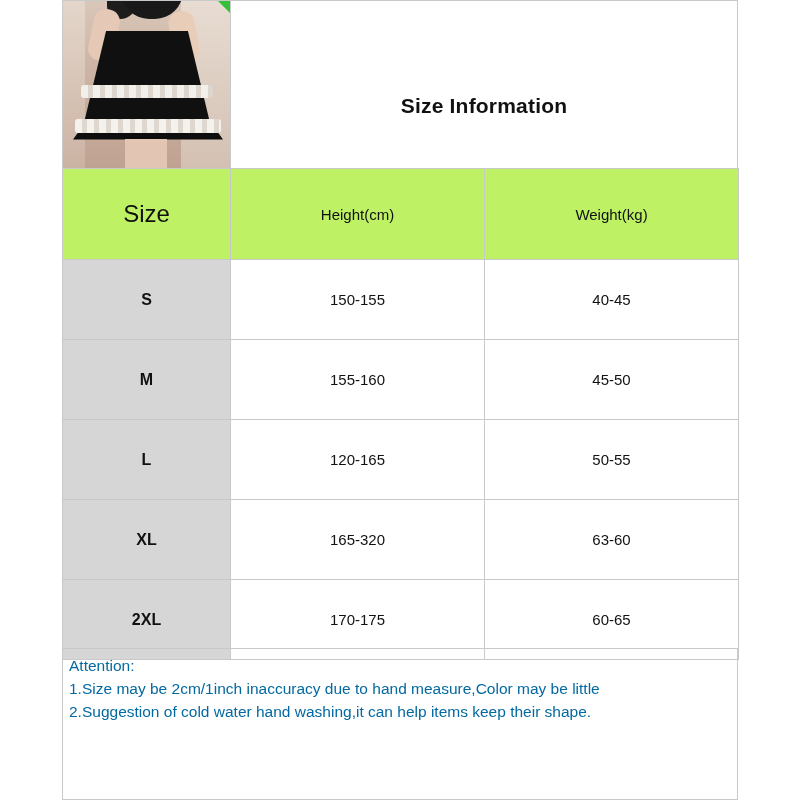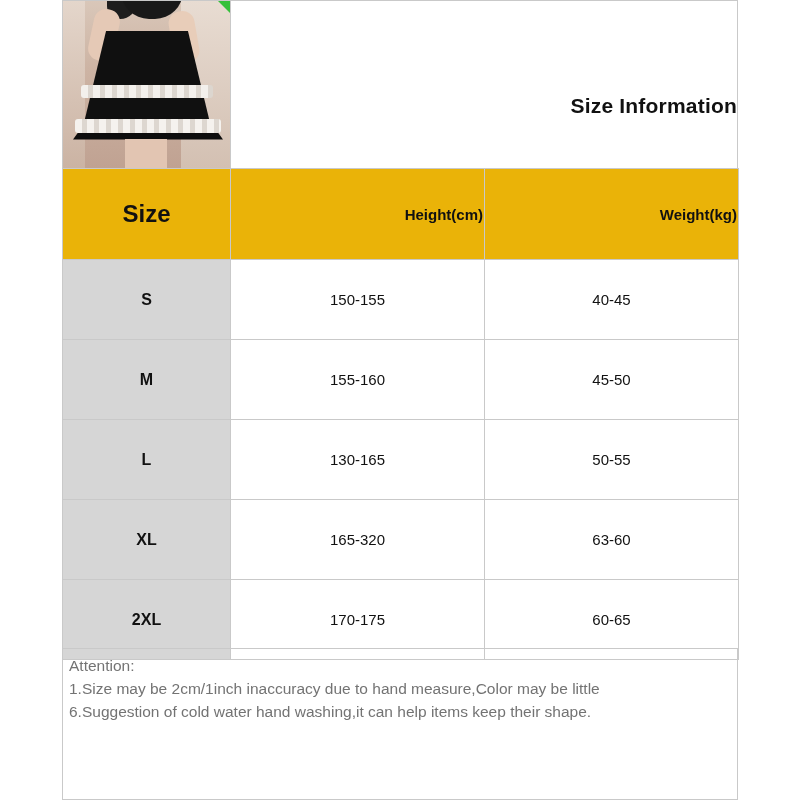--- a/index.html
+++ b/index.html
@@ -123,21 +123,21 @@
     right: 0; top: 0;
     width: 0; height: 0;
     border-left: 12px solid transparent;
     border-top: 12px solid #35c03a;
   }
 
   .title-cell {
     flex: 1;
     display: flex;
     align-items: center;
-    justify-content: flex-end;
+    justify-content: center;
     margin-top: 43px;
   }
   .title-text {
     font-size: 21px;
     font-weight: bold;
     color: #111;
     letter-spacing: .2px;
   }
 
   
@@ -154,25 +154,25 @@
     text-align: center;
     vertical-align: middle;
     color: #111;
   }
   .size-table col.c1 { width: 168px; }
   .size-table col.c2 { width: 254px; }
   .size-table col.c3 { width: 254px; }
 
   .size-table thead th {
     height: 88px;
-    background: #eab308;
-    font-weight: bold;
+    background: #bef264;
+    font-weight: normal;
   }
   .size-table thead th.head-size { font-size: 24px; }
-  .size-table thead th.head-metric { font-size: 15px; text-align: right; }
+  .size-table thead th.head-metric { font-size: 15px; }
 
   .size-table tbody tr { height: 80px; }
   .size-table tbody td.cell-size {
     background: #d6d6d6;
     font-weight: bold;
     font-size: 16px;
   }
   .size-table tbody td.cell-val {
     background: #ffffff;
     font-size: 15px;
@@ -184,21 +184,21 @@
     position: absolute;
     left: 62px;
     top: 648px;
     width: 676px;
     height: 152px;
     border: 1px solid #c9c9c9;
     box-sizing: border-box;
     padding: 6px 6px 0 6px;
     font-size: 15.5px;
     line-height: 1.47;
-    color: #737373;
+    color: #0369a1;
   }
   .attention p { margin: 0; }
 </style>
 </head>
 <body>
 
 <div class="page">
 
   <div class="top-row">
     <div class="photo-cell">
@@ -240,35 +240,35 @@
         <td class="cell-val">150-155</td>
         <td class="cell-val">40-45</td>
       </tr>
       <tr>
         <td class="cell-size">M</td>
         <td class="cell-val">155-160</td>
         <td class="cell-val">45-50</td>
       </tr>
       <tr>
         <td class="cell-size">L</td>
-        <td class="cell-val">130-165</td>
+        <td class="cell-val">120-165</td>
         <td class="cell-val">50-55</td>
       </tr>
       <tr>
         <td class="cell-size">XL</td>
         <td class="cell-val">165-320</td>
         <td class="cell-val">63-60</td>
       </tr>
       <tr>
         <td class="cell-size">2XL</td>
         <td class="cell-val">170-175</td>
         <td class="cell-val">60-65</td>
       </tr>
     </tbody>
   </table>
 
   <div class="attention">
     <p>Attention:</p>
     <p>1.Size may be 2cm/1inch inaccuracy due to hand measure,Color may be little</p>
-    <p>6.Suggestion of cold water hand washing,it can help items keep their shape.</p>
+    <p>2.Suggestion of cold water hand washing,it can help items keep their shape.</p>
   </div>
 
 </div>
 
 </body></html>

